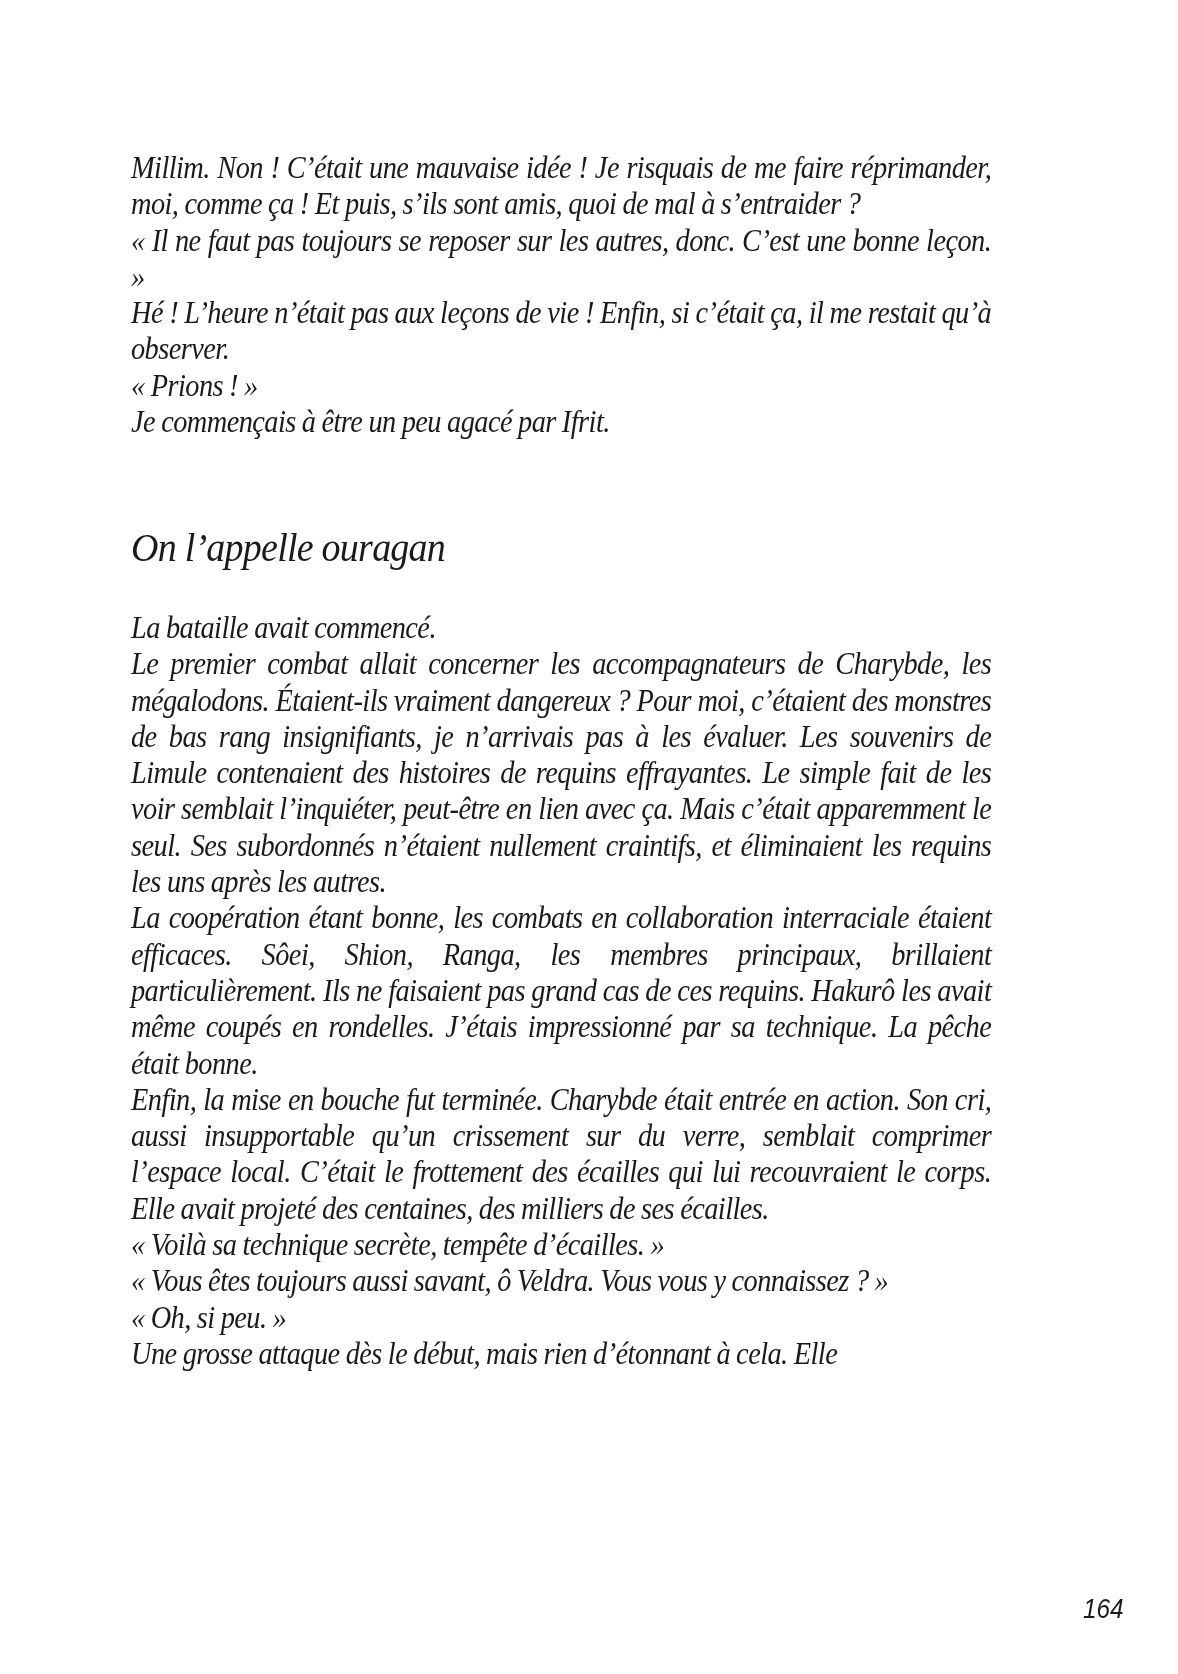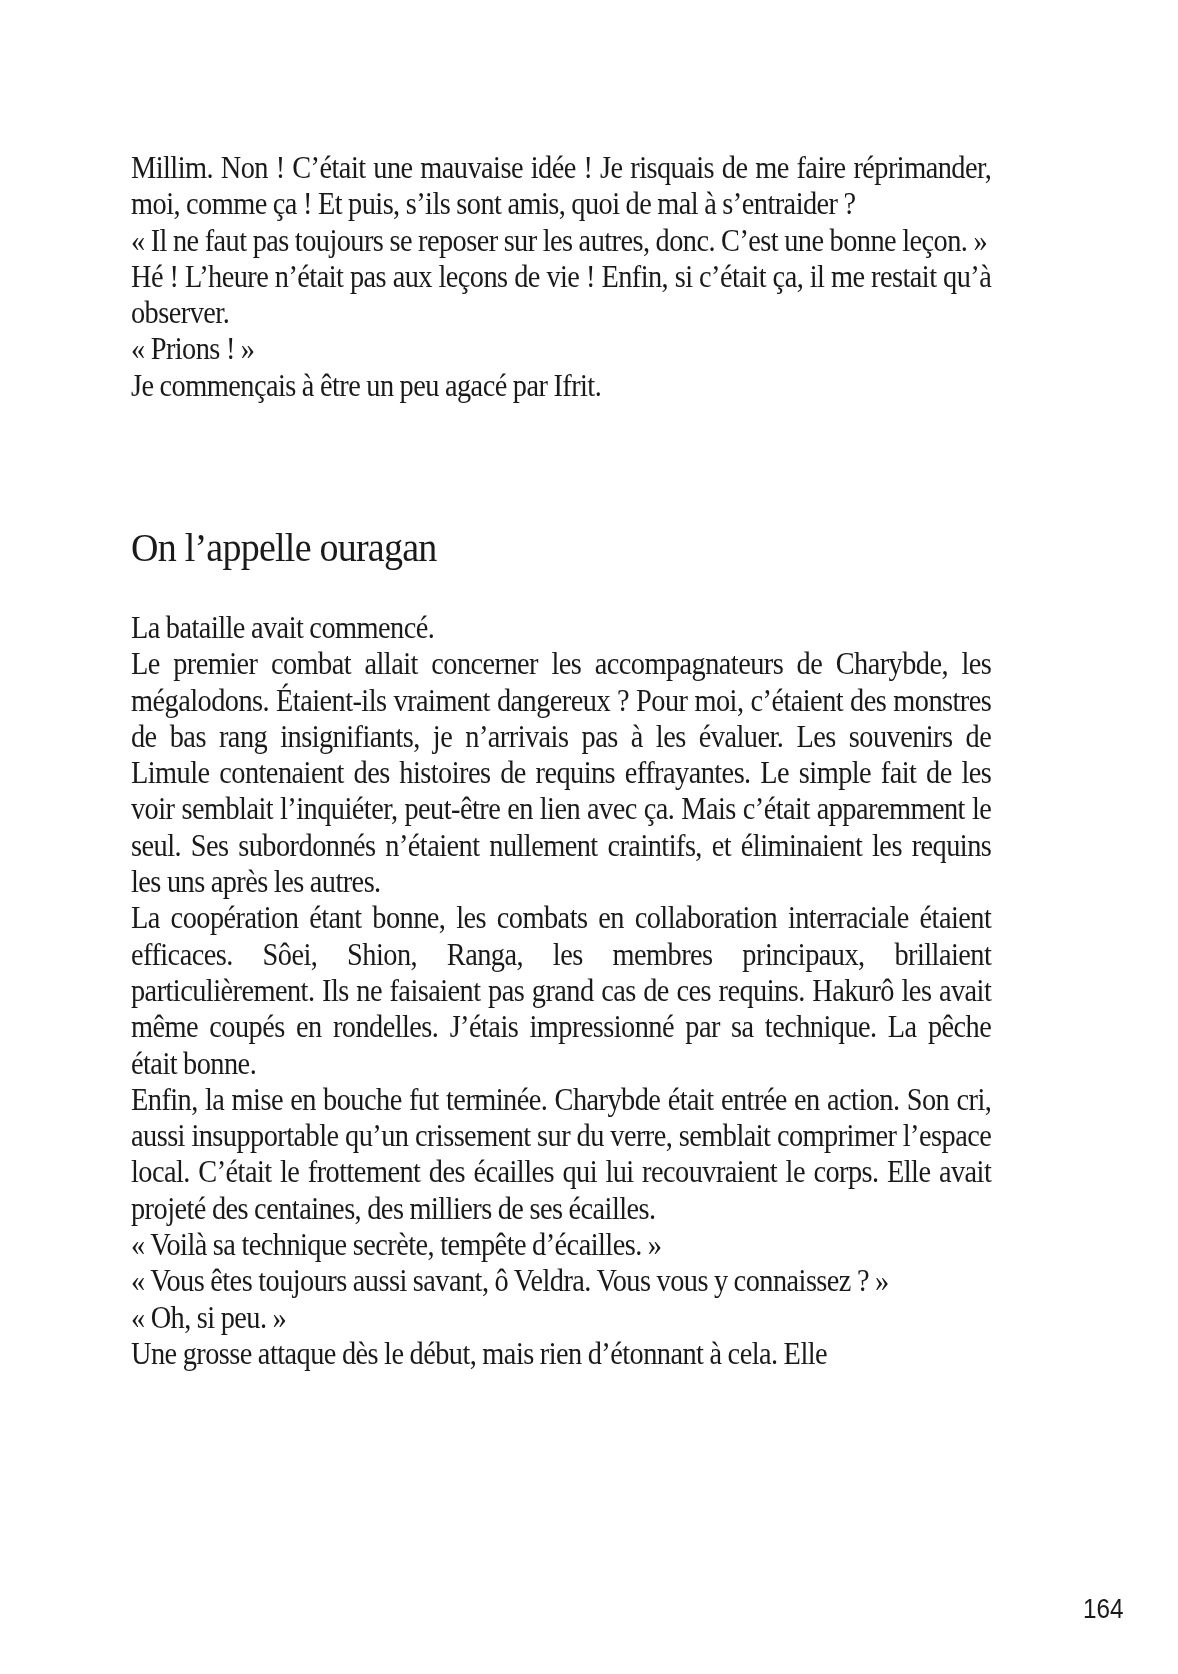--- a/index.html
+++ b/index.html
@@ -13,20 +13,21 @@
       position: relative;
       overflow: hidden;
       color: #1a1a1a;
     }
     .page {
       position: absolute;
       left: 0; top: 0;
       width: 1035px;
       height: 1674px;
       background: #ffffff;
+      font-style: italic;
     }
     .text-block {
       position: absolute;
       left: 131px;
       width: 861px;
       font-family: "Liberation Serif", "DejaVu Serif", serif;
       font-size: 30.5px;
       line-height: 36.3px;
       letter-spacing: -0.6px;
       word-spacing: -0.5px;

